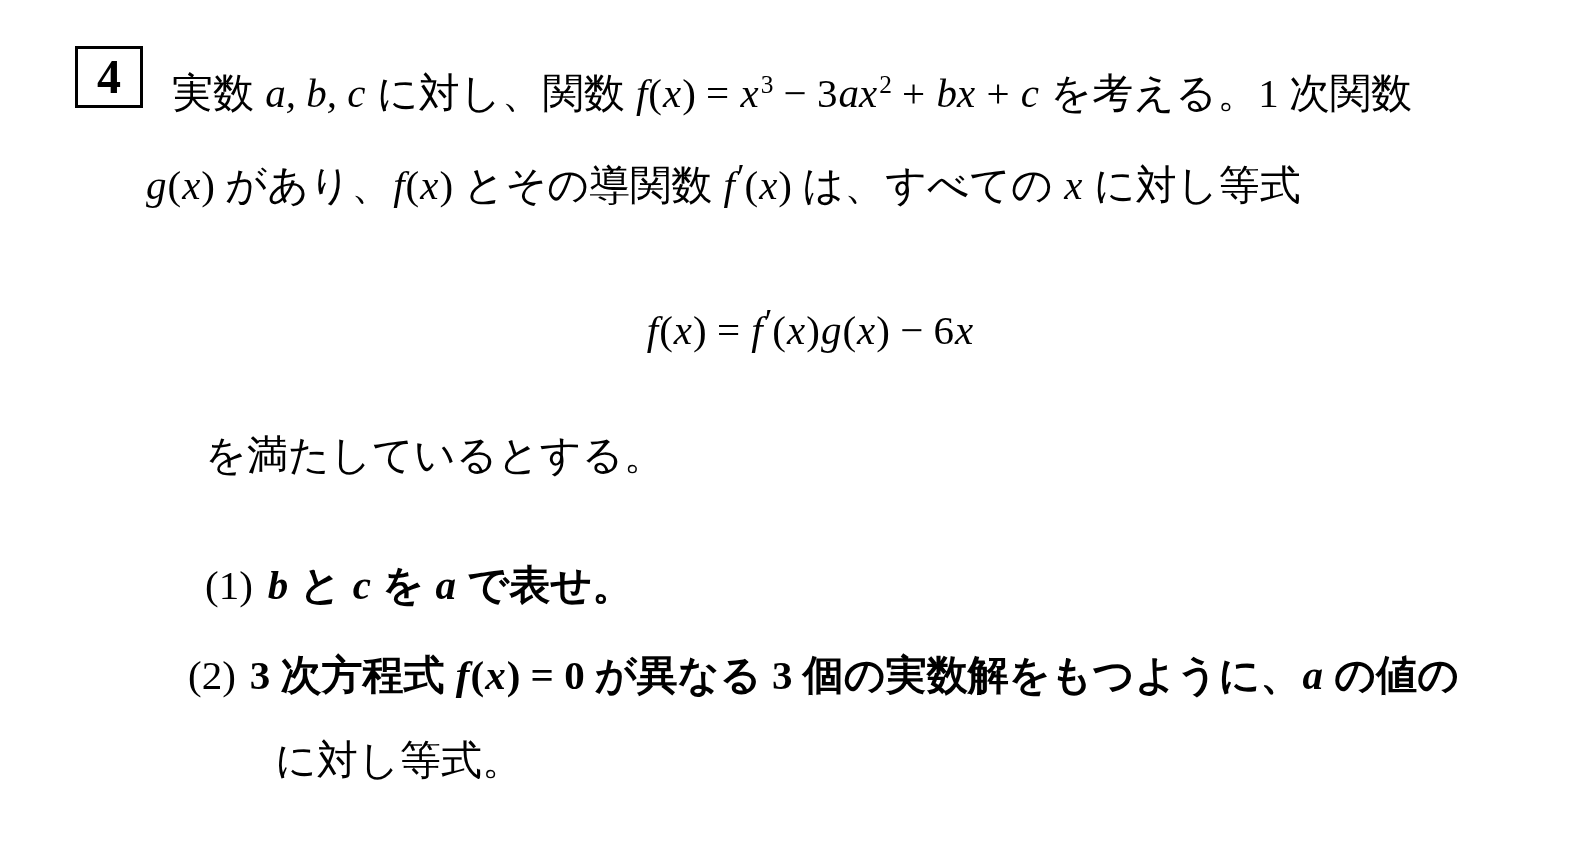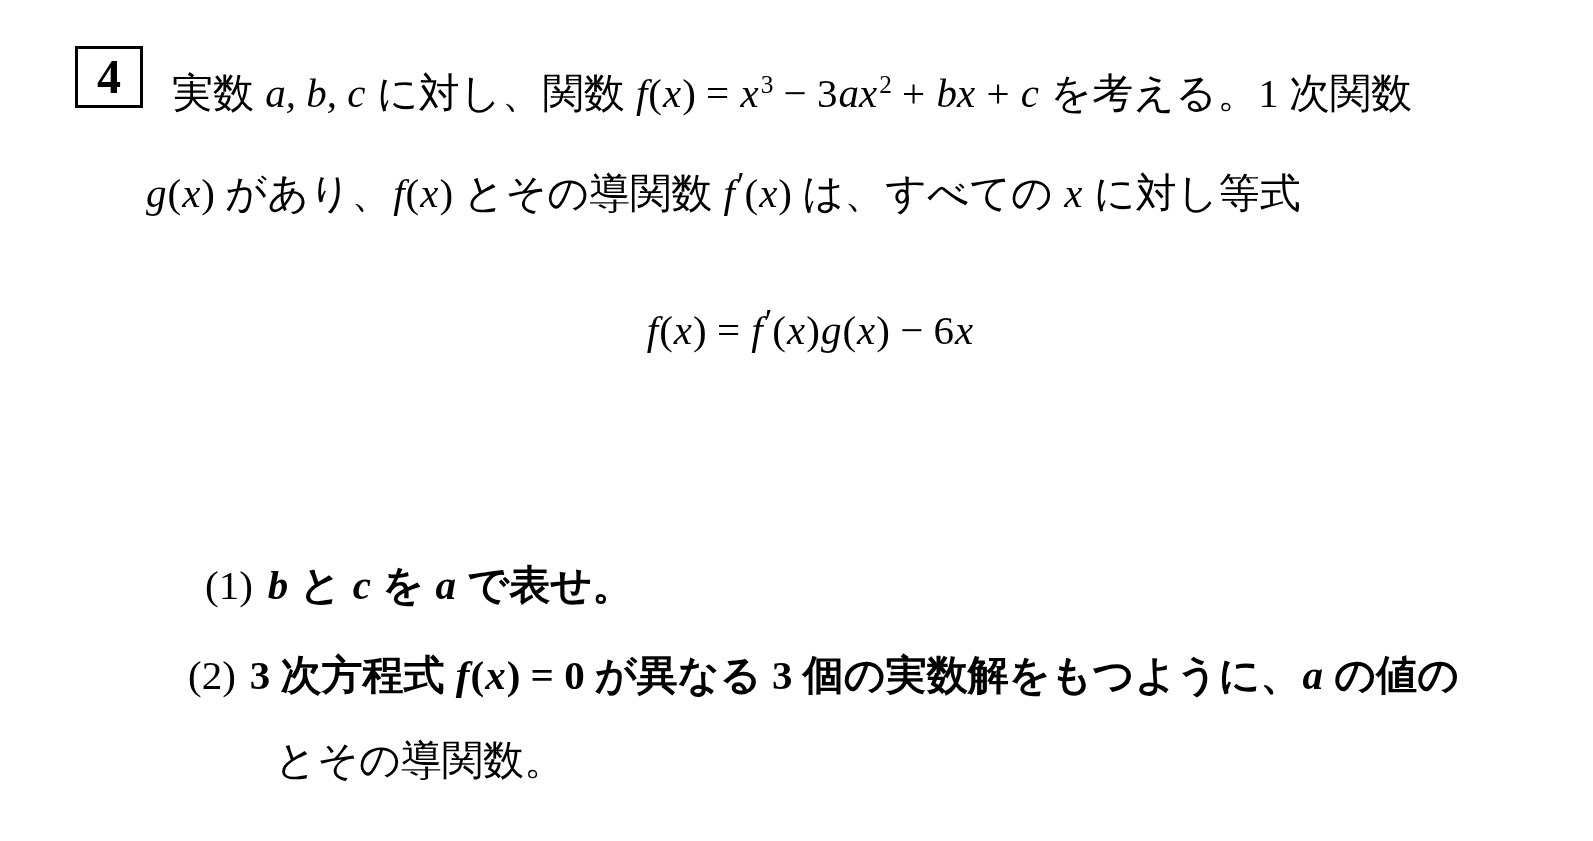--- a/index.html
+++ b/index.html
@@ -33,21 +33,21 @@
     line-height: 1;
   }
   .line {
     position: absolute;
     white-space: nowrap;
     font-size: 41px;
     line-height: 1.15;
     color: #000000;
   }
   .l1 { left: 172px; top: 70px;  }
-  .l2 { left: 145px; top: 162px; margin-top: 8px; }
+  .l2 { left: 145px; top: 162px; }
   .l3 { left: 205px; top: 432px; }
   .equation-row {
     position: absolute;
     left: 0;
     top: 307px;
     width: 1620px;
     text-align: center;
     font-size: 41px;
     line-height: 1.15;
     white-space: nowrap;
@@ -83,24 +83,25 @@
   </div>
 
   <div class="line l1"><span class="seg-jp">実数 </span><span class="seg-m">a, b, c</span><span class="seg-jp"> に対し、関数 </span><span class="seg-m">f</span><span class="seg-u">(</span><span class="seg-m">x</span><span class="seg-u">) = </span><span class="seg-m">x</span><span class="seg-sup">3</span><span class="seg-u"> − 3</span><span class="seg-m">ax</span><span class="seg-sup">2</span><span class="seg-u"> + </span><span class="seg-m">bx</span><span class="seg-u"> + </span><span class="seg-m">c</span><span class="seg-jp"> を考える。</span><span class="seg-u">1 </span><span class="seg-jp">次関数</span></div>
 
   <div class="line l2"><span class="seg-m">g</span><span class="seg-u">(</span><span class="seg-m">x</span><span class="seg-u">)</span><span class="seg-jp"> があり、</span><span class="seg-m">f</span><span class="seg-u">(</span><span class="seg-m">x</span><span class="seg-u">)</span><span class="seg-jp"> とその導関数 </span><span class="seg-m">f</span><span class="seg-pr">′</span><span class="seg-u">(</span><span class="seg-m">x</span><span class="seg-u">)</span><span class="seg-jp"> は、すべての </span><span class="seg-m">x</span><span class="seg-jp"> に対し等式</span></div>
 
   <div class="equation-row">
     <span><span class="seg-m">f</span><span class="seg-u">(</span><span class="seg-m">x</span><span class="seg-u">) = </span><span class="seg-m">f</span><span class="seg-pr">′</span><span class="seg-u">(</span><span class="seg-m">x</span><span class="seg-u">)</span><span class="seg-m">g</span><span class="seg-u">(</span><span class="seg-m">x</span><span class="seg-u">) − 6</span><span class="seg-m">x</span></span>
   </div>
 
+  <div class="line l3"><span class="seg-jp">を満たしているとする。</span></div>
 
   <div class="line item1">
     <span class="item-label">(1)</span><span class="item-content"><span class="seg-m">b</span><span class="seg-jp"> と </span><span class="seg-m">c</span><span class="seg-jp"> を </span><span class="seg-m">a</span><span class="seg-jp"> で表せ。</span></span>
   </div>
 
   <div class="line item2a">
     <span class="item-label">(2)</span><span class="item-content"><span class="seg-u">3 </span><span class="seg-jp">次方程式 </span><span class="seg-m">f</span><span class="seg-u">(</span><span class="seg-m">x</span><span class="seg-u">) = 0</span><span class="seg-jp"> が異なる </span><span class="seg-u">3</span><span class="seg-jp"> 個の実数解をもつように、</span><span class="seg-m">a</span><span class="seg-jp"> の値の</span></span>
   </div>
 
-  <div class="line item2b"><span class="seg-jp">とその導関数。</span></div>
+  <div class="line item2b"><span class="seg-jp">に対し等式。</span></div>
 
 </div>
 
 </body></html>

